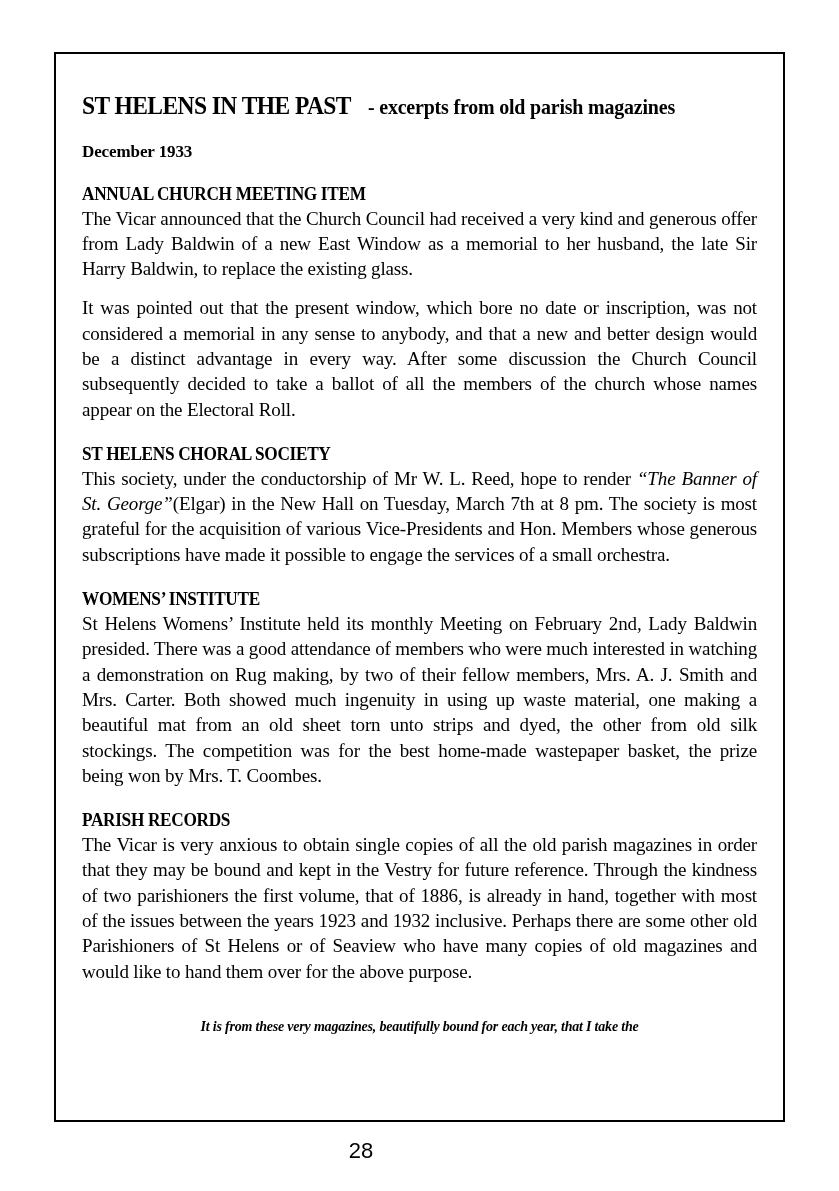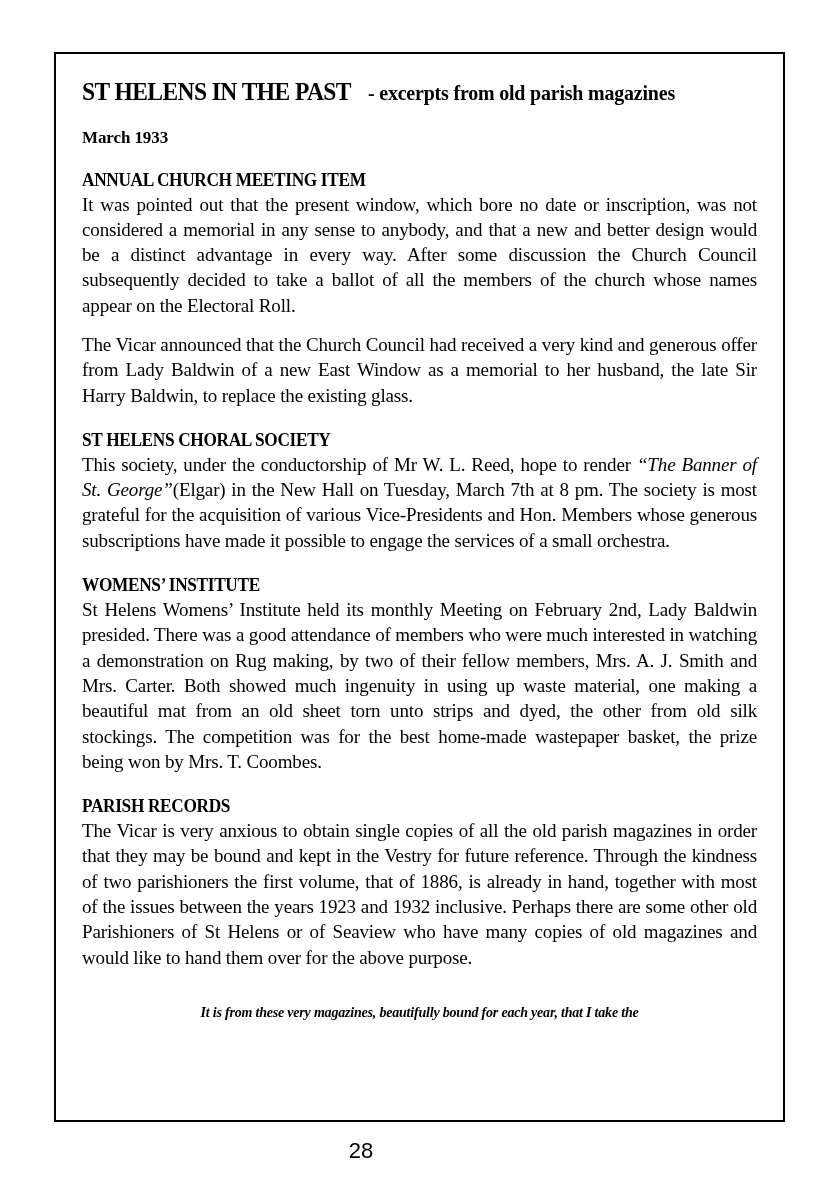--- a/index.html
+++ b/index.html
@@ -30,21 +30,21 @@
     left: 54px;
     top: 52px;
     width: 731px;
     height: 1070px;
     border: 2px solid #000000;
     box-sizing: border-box;
     background: #ffffff;
   }
 
   .frame-inner {
-    padding: 16px 26px 10px 26px;
+    padding: 30px 26px 10px 26px;
   }
 
   
   .masthead {
     margin: 8px 0 0 0;
     white-space: nowrap;
     line-height: 1.1;
   }
   .masthead-main {
     font-family: "Liberation Serif", "DejaVu Serif", serif;
@@ -132,25 +132,25 @@
 
 <div class="page">
 
   <div class="frame">
     <div class="frame-inner">
 
       <div class="masthead">
         <span class="masthead-main">ST HELENS IN THE PAST</span><span class="masthead-sub"> - excerpts from old parish magazines</span>
       </div>
 
-      <div class="date-line">March 1933</div>
+      <div class="date-line">December 1933</div>
 
       <div class="sec-heading">ANNUAL CHURCH MEETING ITEM</div>
+      <p class="body">The Vicar announced that the Church Council had received a very kind and generous offer from Lady Baldwin of a new East Window as a memorial to her husband, the late Sir Harry Baldwin, to replace the existing glass.</p>
       <p class="body">It was pointed out that the present window, which bore no date or inscription, was not considered a memorial in any sense to anybody, and that a new and better design would be a distinct advantage in every way. After some discussion the Church Council subsequently decided to take a ballot of all the members of the church whose names appear on the Electoral Roll.</p>
-      <p class="body">The Vicar announced that the Church Council had received a very kind and generous offer from Lady Baldwin of a new East Window as a memorial to her husband, the late Sir Harry Baldwin, to replace the existing glass.</p>
 
       <div class="sec-heading">ST HELENS CHORAL SOCIETY</div>
       <p class="body"><span>This society, under the conductorship of Mr W. L. Reed, hope to render </span><span class="ital">“The Banner of St. George”</span><span>(Elgar) in the New Hall on Tuesday, March 7th at 8 pm. The society is most grateful for the acquisition of various Vice-Presidents and Hon. Members whose generous subscriptions have made it possible to engage the services of a small orchestra.</span></p>
 
       <div class="sec-heading">WOMENS’ INSTITUTE</div>
       <p class="body">St Helens Womens’ Institute held its monthly Meeting on February 2nd, Lady Baldwin presided. There was a good attendance of members who were much interested in watching a demonstration on Rug making, by two of their fellow members, Mrs. A. J. Smith and Mrs. Carter. Both showed much ingenuity in using up waste material, one making a beautiful mat from an old sheet torn unto strips and dyed, the other from old silk stockings. The competition was for the best home-made wastepaper basket, the prize being won by Mrs. T. Coombes.</p>
 
       <div class="sec-heading">PARISH RECORDS</div>
       <p class="body">The Vicar is very anxious to obtain single copies of all the old parish magazines in order that they may be bound and kept in the Vestry for future reference. Through the kindness of two parishioners the first volume, that of 1886, is already in hand, together with most of the issues between the years 1923 and 1932 inclusive. Perhaps there are some other old Parishioners of St Helens or of Seaview who have many copies of old magazines and would like to hand them over for the above purpose.</p>
 

